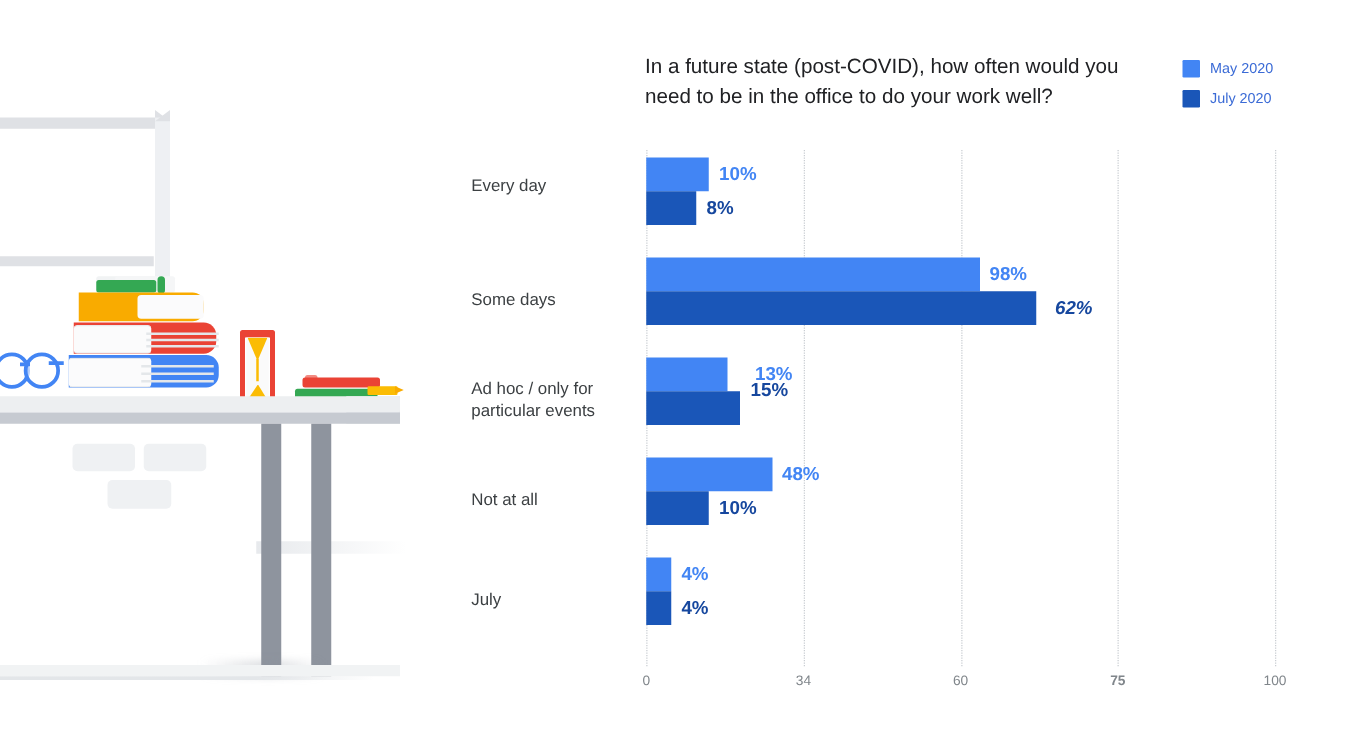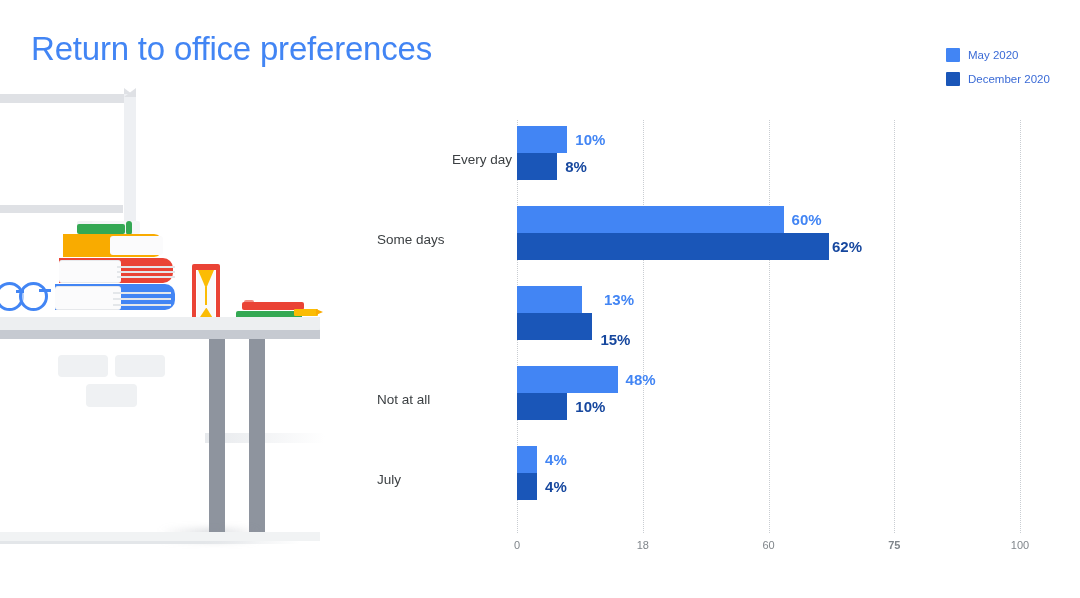--- a/index.html
+++ b/index.html
@@ -119,21 +119,20 @@
     line-height:27px;height:27px;
   }
   .val-may{color:#4285F4;}
   .val-jul{color:#16479E;}
 </style>
 </head>
 <body>
 
 <div class="slide">
 
-  <div class="deck-title">Return to office preferences</div>
 
   <div class="illu">
     <div class="shelf-board shelf-top"></div>
     <div class="shelf-bevel"></div>
     <div class="shelf-side"></div>
     <div class="shelf-board shelf-mid"></div>
 
     <div class="wall-fade"></div>
 
     <div class="glasses">
@@ -189,70 +188,75 @@
 
     <div class="sticky st1"></div>
     <div class="sticky st2"></div>
     <div class="sticky st3"></div>
 
     <div class="floor-line"></div>
     <div class="floor-line2"></div>
   </div>
 
   <div class="chart-wrap">
+    <div class="question">In a future state (post-COVID), how often would you need to be in the office to do your work well?</div>
 
     <div class="legend">
       <div class="legend-row">
         <span class="legend-sw" style="background: rgb(66, 133, 244);"></span>
         <span class="legend-label">May 2020</span>
       </div>
       <div class="legend-row">
         <span class="legend-sw" style="background: rgb(26, 86, 184);"></span>
-        <span class="legend-label">December 2020</span>
+        <span class="legend-label">July 2020</span>
       </div>
     </div>
 
     <div class="plot" id="plot">
         <div class="gridline" style="left: 0px;"></div>
         <div class="axis-tick" style="left: 0px;">0</div>
         <div class="gridline" style="left: 125.75px;"></div>
-        <div class="axis-tick" style="left: 125.75px;">18</div>
+        <div class="axis-tick" style="left: 125.75px;">34</div>
         <div class="gridline" style="left: 251.5px;"></div>
         <div class="axis-tick" style="left: 251.5px;">60</div>
         <div class="gridline" style="left: 377.25px;"></div>
         <div class="axis-tick" style="left: 377.25px; font-weight: bold;">75</div>
         <div class="gridline" style="left: 503px;"></div>
         <div class="axis-tick" style="left: 503px;">100</div>
         <div class="bar bar-may" style="left: 0px; top: 6px; width: 50.3px; background: rgb(66, 133, 244);"></div>
         <div class="bar-val val-may" style="left: 58.3px; top: 6px;">10%</div>
         <div class="bar bar-jul" style="left: 0px; top: 33px; width: 40.24px; background: rgb(26, 86, 184);"></div>
         <div class="bar-val val-jul" style="left: 48.24px; top: 33px;">8%</div>
         <div class="bar bar-may" style="left: 0px; top: 86px; width: 266.59px; background: rgb(66, 133, 244);"></div>
-        <div class="bar-val val-may" style="left: 274.59px; top: 86px;">60%</div>
+        <div class="bar-val val-may" style="left: 274.59px; top: 86px;">98%</div>
         <div class="bar bar-jul" style="left: 0px; top: 113px; width: 311.86px; background: rgb(26, 86, 184);"></div>
-        <div class="bar-val val-jul" style="left: 315px; top: 113px;">62%</div>
+        <div class="bar-val val-jul" style="left: 327px; top: 113px; font-style: italic;">62%</div>
         <div class="bar bar-may" style="left: 0px; top: 166px; width: 65.39px; background: rgb(66, 133, 244);"></div>
         <div class="bar-val val-may" style="left: 87px; top: 166px;">13%</div>
         <div class="bar bar-jul" style="left: 0px; top: 193px; width: 75.45px; background: rgb(26, 86, 184);"></div>
-        <div class="bar-val val-jul" style="left: 83.45px; top: 206px;">15%</div>
+        <div class="bar-val val-jul" style="left: 83.45px; top: 179px;">15%</div>
         <div class="bar bar-may" style="left: 0px; top: 246px; width: 100.6px; background: rgb(66, 133, 244);"></div>
         <div class="bar-val val-may" style="left: 108.6px; top: 246px;">48%</div>
         <div class="bar bar-jul" style="left: 0px; top: 273px; width: 50.3px; background: rgb(26, 86, 184);"></div>
         <div class="bar-val val-jul" style="left: 58.3px; top: 273px;">10%</div>
         <div class="bar bar-may" style="left: 0px; top: 326px; width: 20.12px; background: rgb(66, 133, 244);"></div>
         <div class="bar-val val-may" style="left: 28.12px; top: 326px;">4%</div>
         <div class="bar bar-jul" style="left: 0px; top: 353px; width: 20.12px; background: rgb(26, 86, 184);"></div>
         <div class="bar-val val-jul" style="left: 28.12px; top: 353px;">4%</div>
       </div>
-  <div class="cat-label" style="top: 151px; text-align: right;">
+  <div class="cat-label" style="top: 140px;">
         <div>Every day</div>
       </div>
       <div class="cat-label" style="top: 231px;">
         <div>Some days</div>
       </div>
+      <div class="cat-label" style="top: 302px;">
+        <div>Ad hoc / only for</div>
+        <div>particular events</div>
+      </div>
       <div class="cat-label" style="top: 391px;">
         <div>Not at all</div>
       </div>
       <div class="cat-label" style="top: 471px;">
         <div>July</div>
       </div>
     </div>
 
 </div>
 

